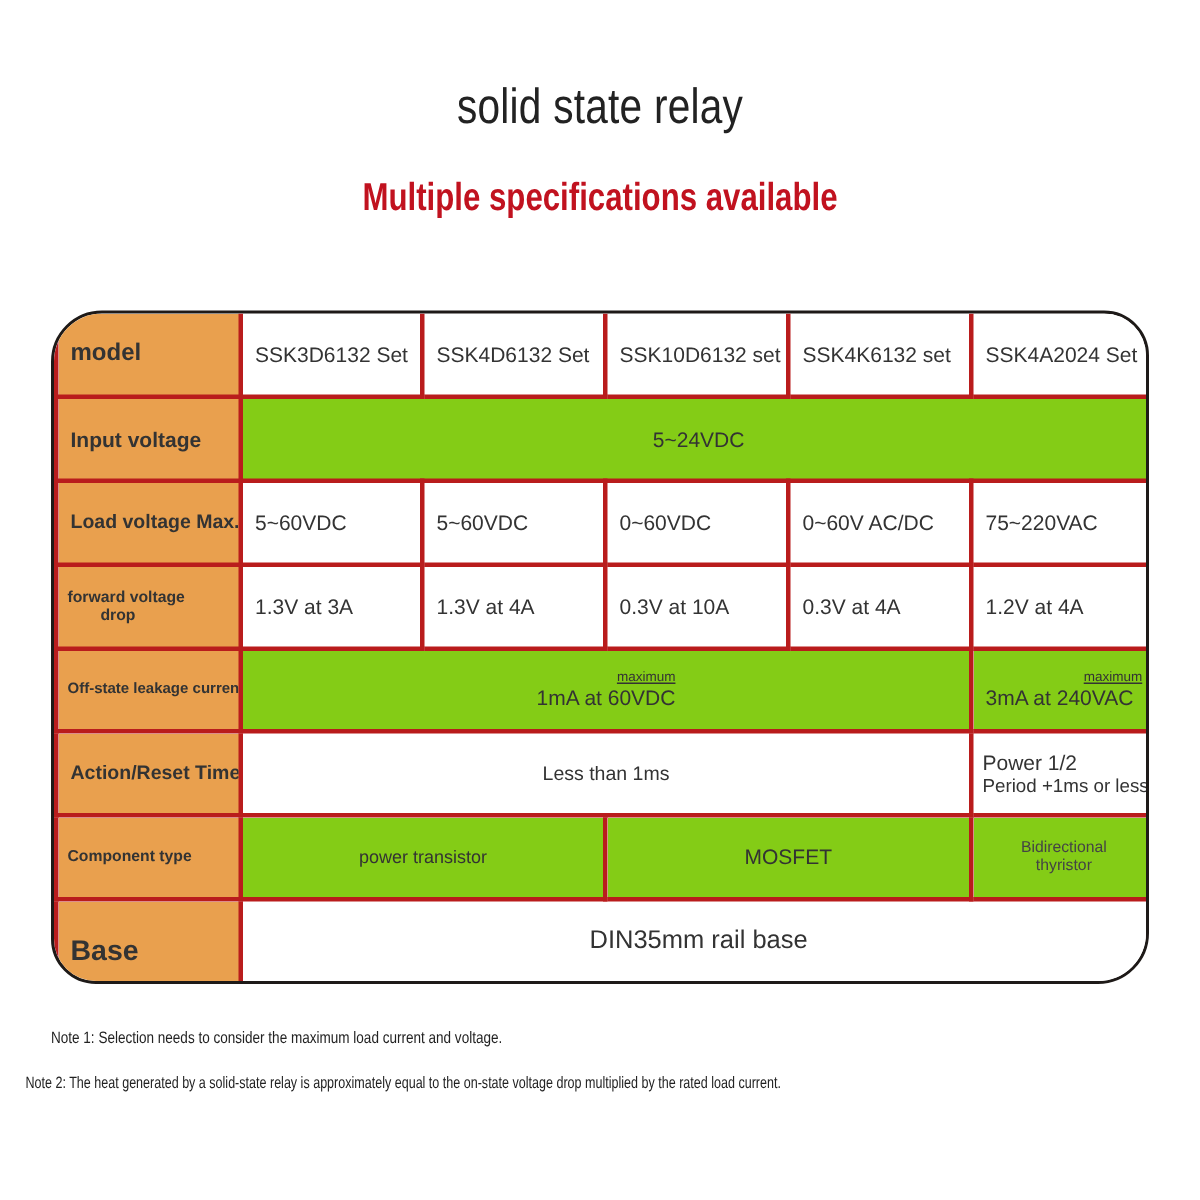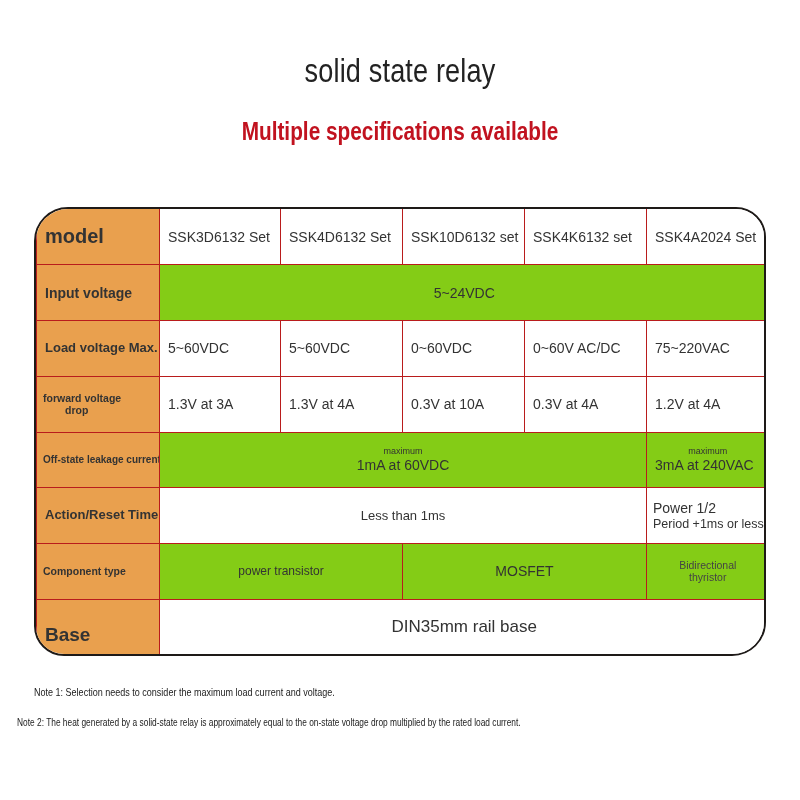--- a/index.html
+++ b/index.html
@@ -19,40 +19,40 @@
   }
   .table-wrap {
     position:absolute; left:34px; top:207px; width:732px; height:449px;
     border:2px solid #1e1a18; border-radius:34px 30px 34px 30px;
     overflow:hidden; box-sizing:border-box; background:#fff;
   }
   table.spec {
     border-collapse:collapse; width:100%; height:100%; table-layout:fixed;
   }
   table.spec td {
-    border:1px solid #b91c1c; padding:0 8px; font-size:14px; color:#333;
+    border:3px solid #b91c1c; padding:0 8px; font-size:14px; color:#333;
     overflow:hidden; white-space:nowrap;
   }
   table.spec tr:first-child td { border-top:none; }
   table.spec tr:last-child td { border-bottom:none; }
   table.spec td:last-child { border-right:none; }
   td.label {
     background:#e9a04e; color:#2a1a10; font-weight:bold; font-size:12.5px;
     border-left:none; border-color:#d28a3f; padding-left:10px;
     white-space:normal; line-height:1.15;
   }
   td.label.big { font-size:19px; }
   td.label.small { font-size:10.5px; }
   td.label.center { text-align:center; }
   tr.gray td:not(.label) { background:#84cc16; }
   tr.white td:not(.label) { background:#ffffff;margin-left:43px; }
   td.model { font-size:18px; color:#222; padding:0 2px 0 10px; }
   td.c { text-align:center; }
   td.cond { font-size:12.5px; }
-  .sup { display:block; font-size:9px; color:#333; line-height:9px; margin-bottom:1px; text-align:center; }
+  .sup { display:block; font-size:9px; color:#333; line-height:9px; margin-bottom:1px; text-align:right;text-decoration:underline; }
   .leak { display:inline-block; text-align:left; }
   .twoline { white-space:normal; line-height:1.2; }
   .notes1 {
     position:absolute; left:34px; top:686px; font-size:11px; color:#222;
     transform:scaleX(0.82); transform-origin:left; white-space:nowrap;
   }
   .notes2 {
     position:absolute; left:17px; top:716px; font-size:11px; color:#222;
     transform:scaleX(0.76); transform-origin:left; white-space:nowrap;
   }
@@ -68,21 +68,21 @@
     <colgroup>
       <col style="width:123px">
         <col style="width:121px">
         <col style="width:122px">
         <col style="width:122px">
         <col style="width:122px">
         <col style="width:122px">
     </colgroup>
     <tbody>
         <tr class="white" style="height:50px">
-      <td class="label" style="font-size:20px">model</td>
+      <td class="label" style="font-size:16px">model</td>
       <td class="model">SSK3D6132 Set</td>
       <td class="model">SSK4D6132 Set</td>
       <td class="model">SSK10D6132 set</td>
       <td class="model">SSK4K6132 set</td>
       <td class="model">SSK4A2024 Set</td>
     </tr>
     <tr class="gray" style="height:50px">
       <td class="label">Input voltage</td>
       <td class="c" colspan="5">5~24VDC</td>
     </tr>

